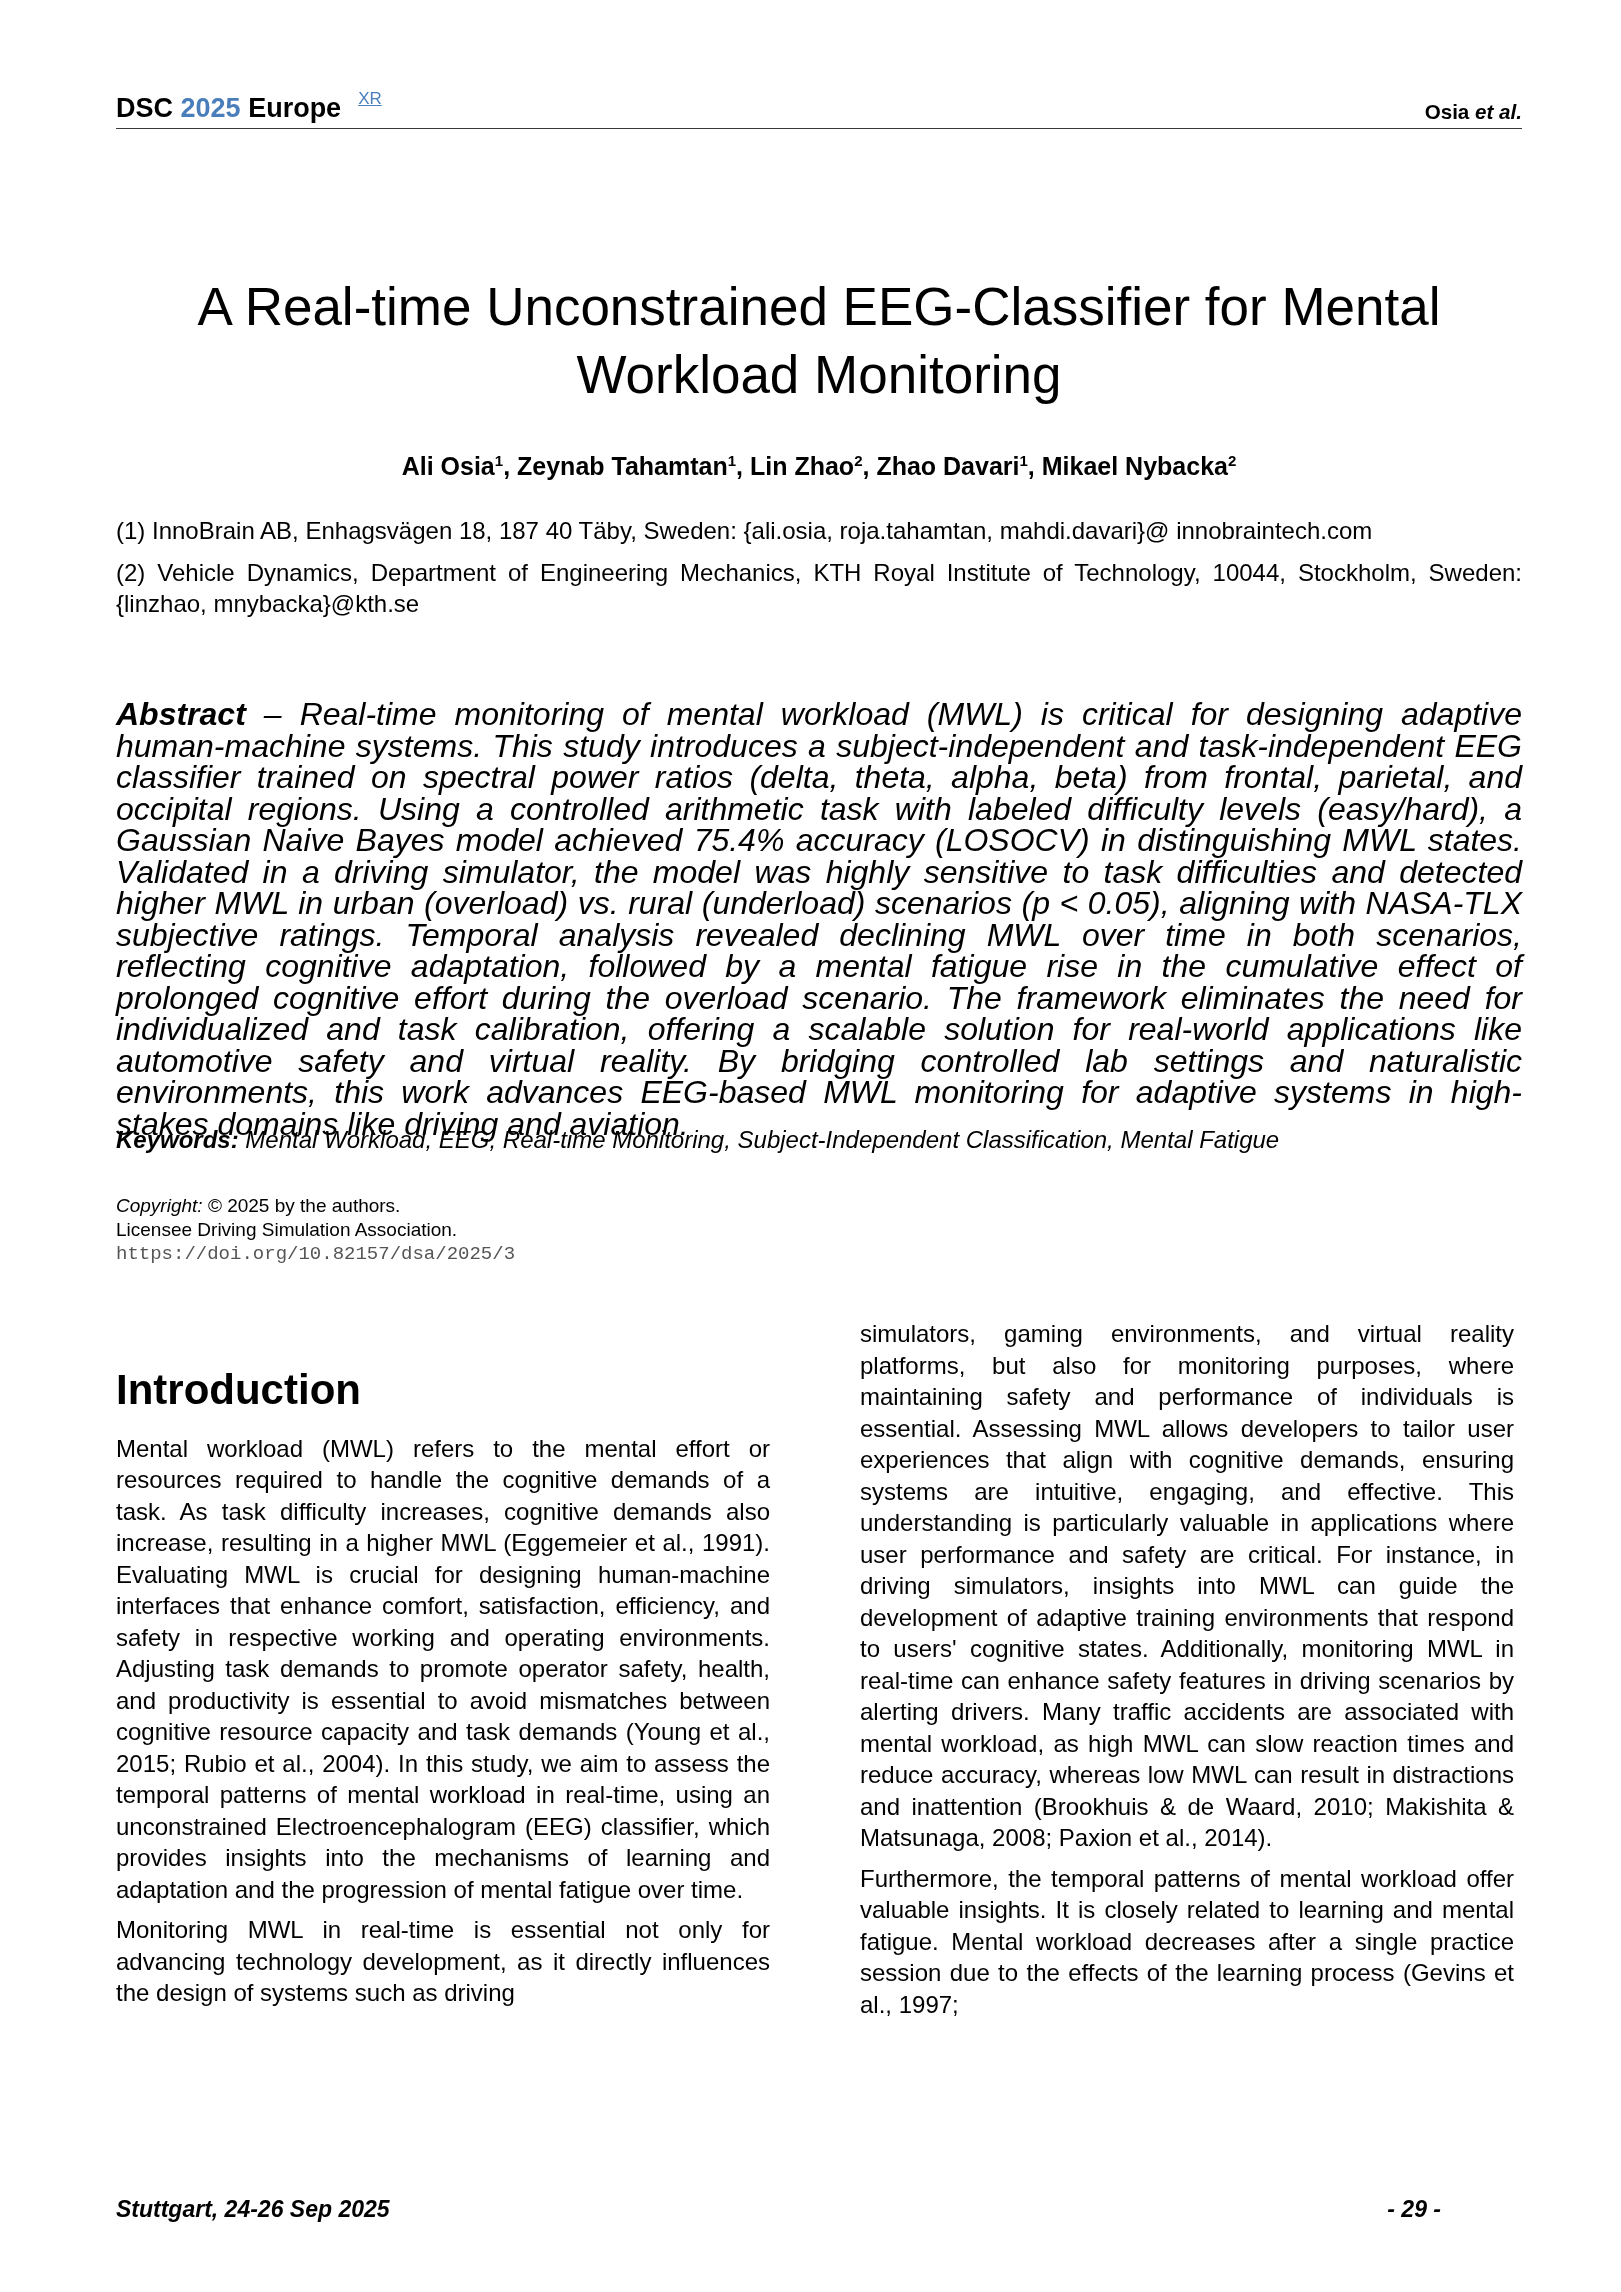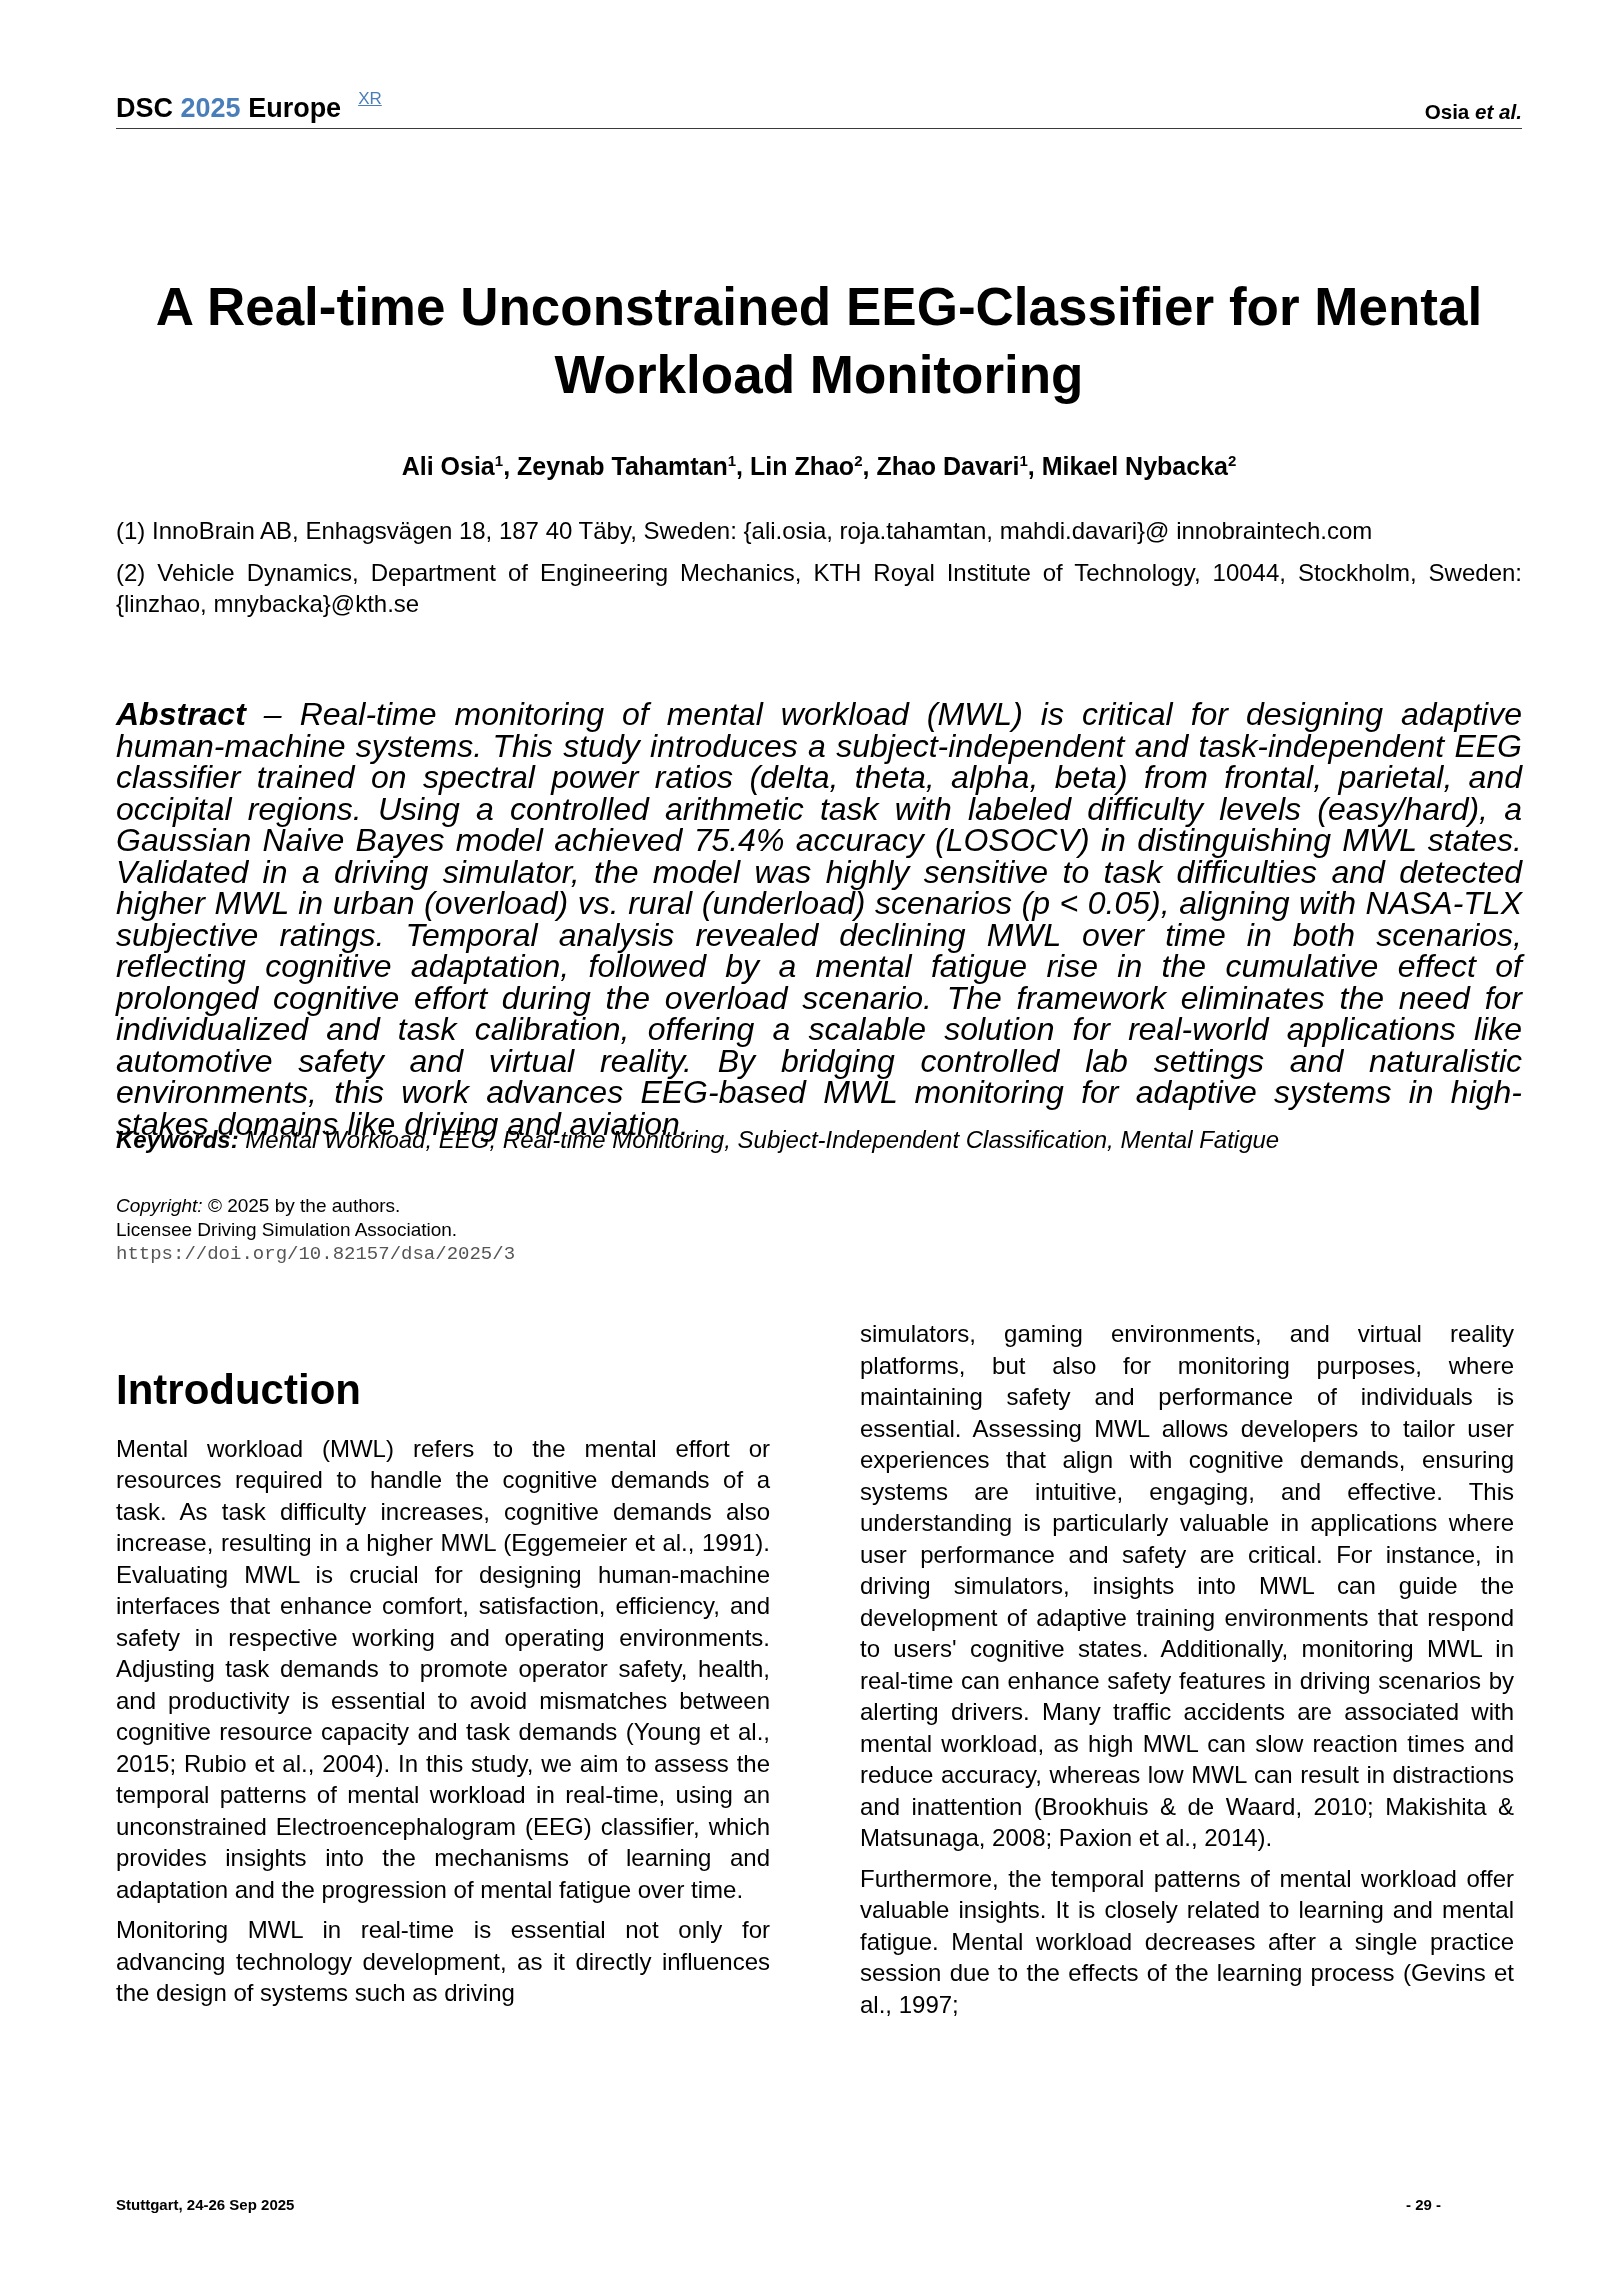--- a/index.html
+++ b/index.html
@@ -5,39 +5,39 @@
   html, body { margin: 0; padding: 0; background: #ffffff; }
   body { width: 1621px; height: 2293px; position: relative; overflow: hidden;
          font-family: "Liberation Sans", sans-serif; color: #000; }
   .header { position: absolute; left: 116px; top: 90px; width: 1406px; height: 38px;
             border-bottom: 1.8px solid #3a3a3a; }
   .header .left { position: absolute; left: 0; bottom: 3.6px; font-weight: bold; font-size: 27px; }
   .header .left .year { color: #4a7ebb; }
   .header .left sup { font-weight: normal; font-size: 17px; color: #4a7ebb; position: relative; top: -3.6px; margin-left: 17px; text-decoration: underline; }
   .header .right { position: absolute; right: 0; bottom: 3.6px; font-weight: bold; font-size: 20.6px; }
   .title { position: absolute; left: 116px; top: 273px; width: 1406px; text-align: center;
-           font-weight: bold; font-size: 53px; line-height: 68px; }
+           font-weight: normal; font-size: 53px; line-height: 68px; }
   .authors { position: absolute; left: 116px; top: 452px; width: 1406px; text-align: center;
              font-weight: bold; font-size: 25px; }
   .authors sup { font-size: 15px; }
   .affils { position: absolute; left: 116px; top: 515px; width: 1406px; font-size: 24px; line-height: 31px; }
   .affils p { margin: 0 0 10.7px 0; text-align: justify; }
   .abstract { position: absolute; left: 116px; top: 699px; width: 1406px; font-size: 32px; line-height: 31.5px;
               font-style: italic; text-align: justify; }
   .abstract b { font-style: italic; }
   .keywords { position: absolute; left: 116px; top: 1126px; width: 1406px; font-size: 24px; font-style: italic; }
   .copyright { position: absolute; left: 116px; top: 1194px; width: 1406px; font-size: 19px; line-height: 24px; }
   .copyright p { margin: 0; text-align: justify; }
   .copyright .doi { font-family: "Liberation Mono", monospace; color: #555; font-size: 19px; }
   .col { position: absolute; width: 654px; font-size: 24px; line-height: 31.5px; text-align: justify; }
   .col p { margin: 0 0 9px 0; }
   .col-left { left: 116px; top: 1366px; }
   .col-right { left: 860px; top: 1318px; }
   .col h2 { font-size: 42px; font-weight: bold; margin: 0 0 19.7px 0; line-height: 47px; }
-  .footer { position: absolute; left: 116px; top: 2196px; width: 1406px; font-weight: bold; font-size: 15px; }
+  .footer { position: absolute; left: 116px; top: 2196px; width: 1406px; font-weight: bold; font-size: 23px; font-style: italic; }
   .footer .pg { position: absolute; right: 81px; top: 0; }
 </style>
 </head>
 <body>
 
 <div class="header">
   <div class="left">
     <span>DSC</span>
     <span class="year">2025</span>
     <span>Europe</span><sup>XR</sup>

